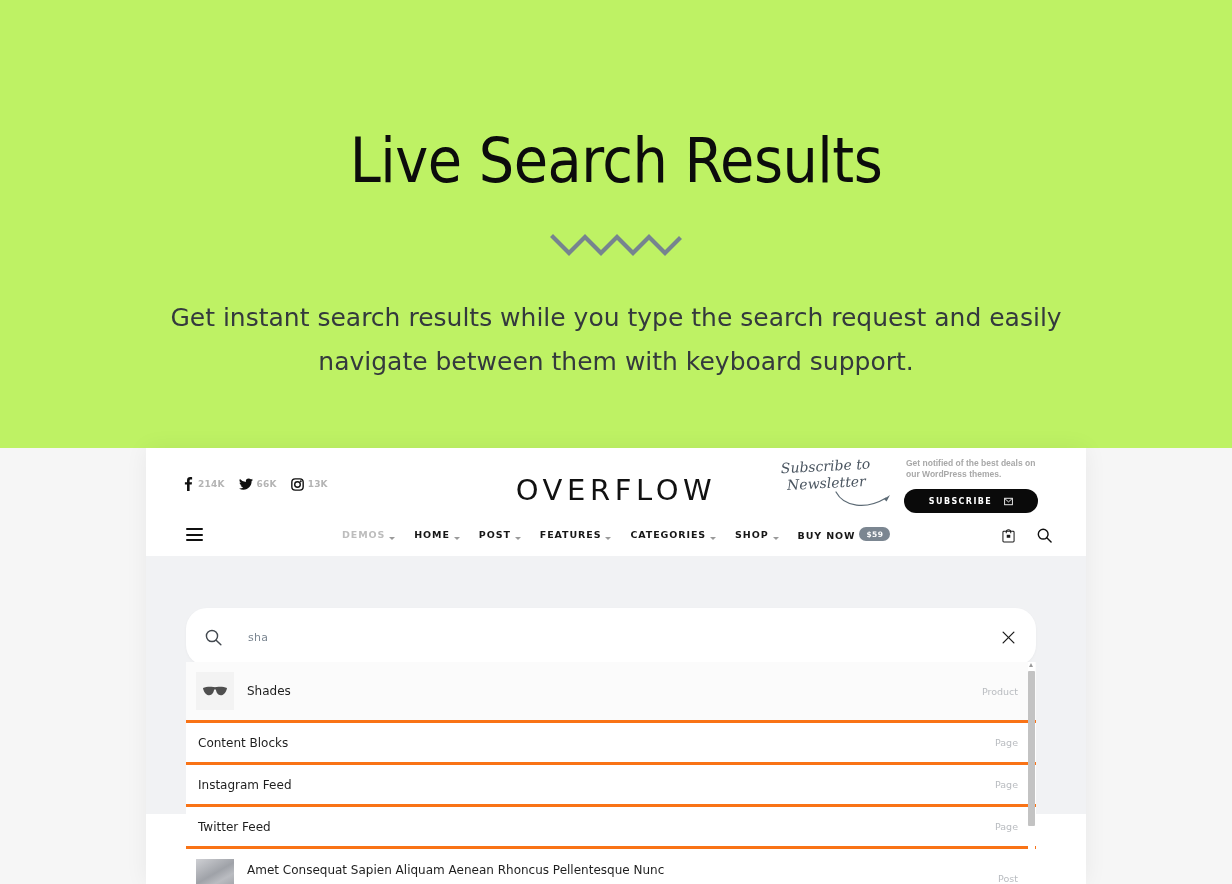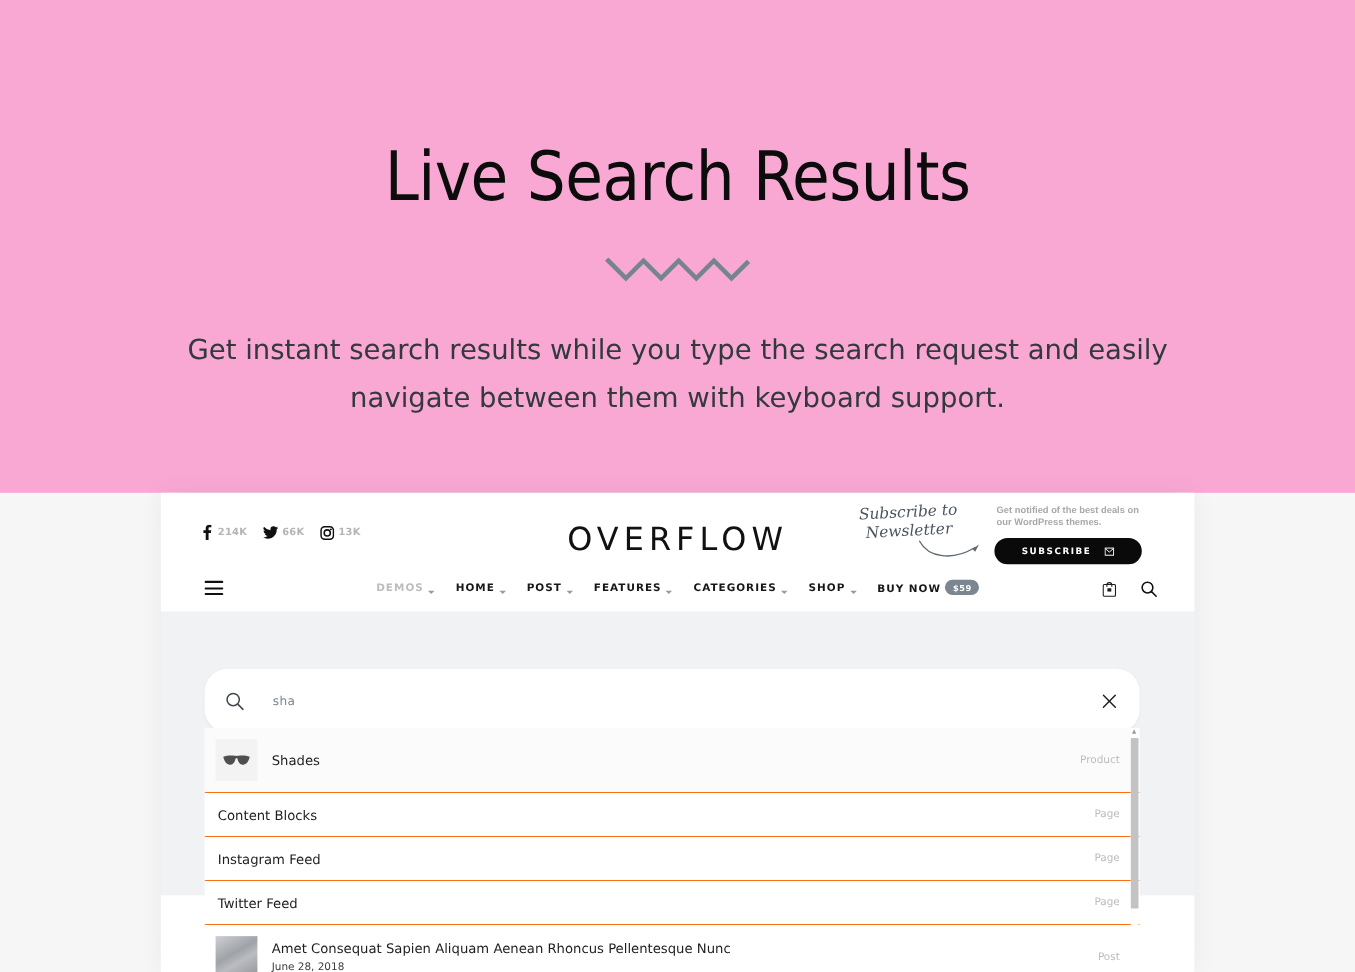--- a/index.html
+++ b/index.html
@@ -14,21 +14,21 @@
     overflow: hidden;
     position: relative;
   }
 
   
   .promo {
     position: absolute;
     top: 0; left: 0;
     width: 1232px;
     height: 448px;
-    background: #f9a8d4;
+    background: #bef264;
   }
   .promo-title {
     position: absolute;
     top: 124px;
     left: 0;
     width: 1232px;
     text-align: center;
     font-size: 62px;
     line-height: 74px;
     font-weight: 400;
@@ -298,21 +298,21 @@
     top: 106px;
     left: 40px;
     width: 850px;
     height: 222px;
     background: #ffffff;
     overflow: hidden;
   }
   .result-row {
     position: relative;
     height: 39px;
-    border-bottom: 1px solid #f97316;
+    border-bottom: 3px solid #f97316;
     display: flex;
     align-items: center;
     padding: 0 18px 0 0;
     cursor: pointer;
     background: #ffffff;
   }
   .result-row.tall { height: 58px; }
   .result-row.active { background: #fbfbfb; }
   .result-thumb {
     width: 38px;

